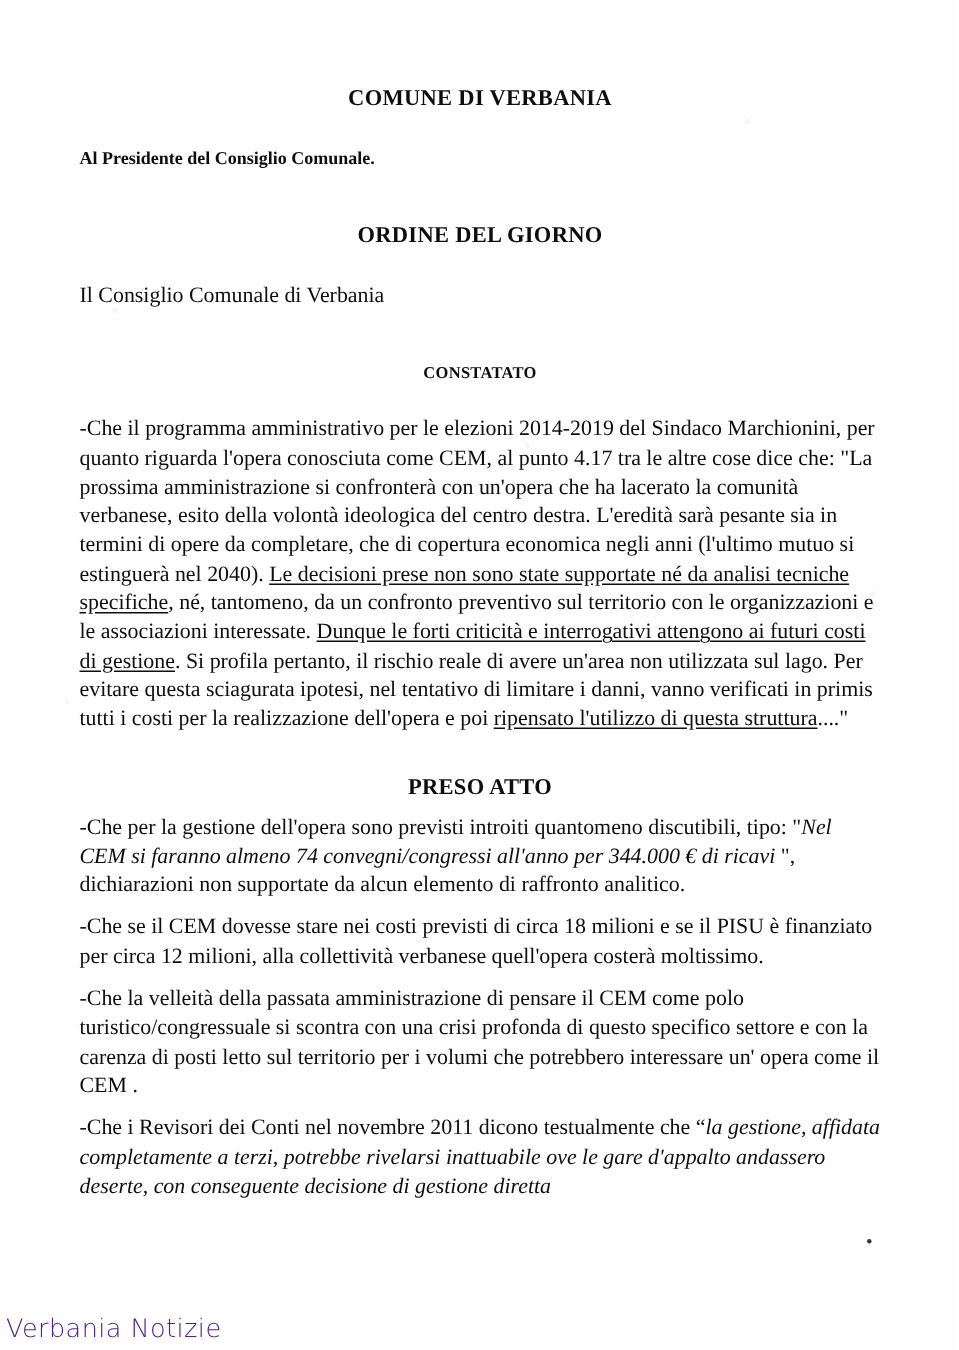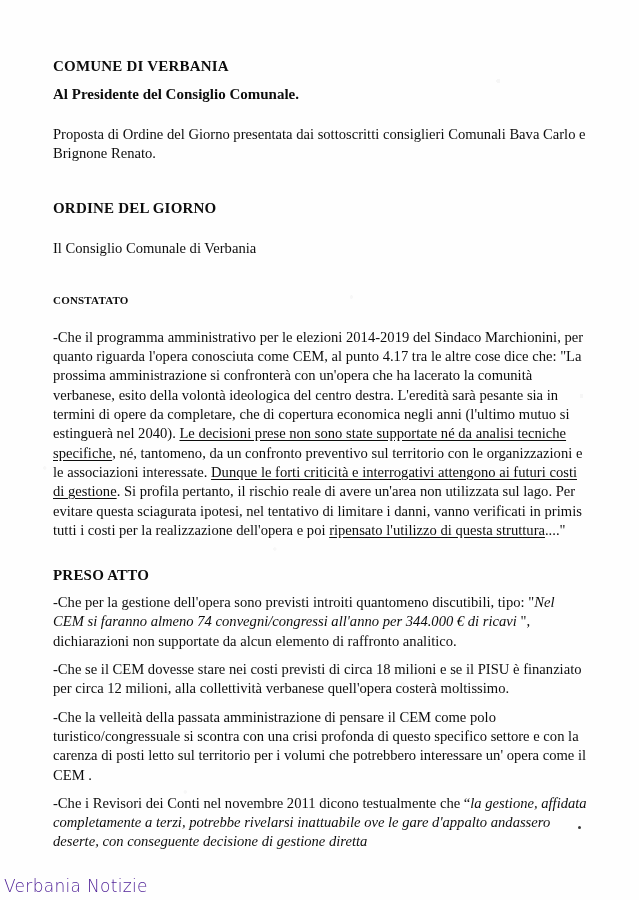--- a/index.html
+++ b/index.html
@@ -34,32 +34,33 @@
       radial-gradient(circle at 7%  52%, #f3f3f3 0 1.5px, transparent 2px),
       radial-gradient(circle at 55% 33%, #f2f2f2 0 1.5px, transparent 2px);
   }
   .body-area {
     position: absolute;
     left: 53px;
     top: 0;
     width: 534px;
   }
   .ctr {
+    text-align: center;
     font-weight: bold;
     letter-spacing: 0.2px;
   }
   .t-comune   { font-size: 15px; margin-top: 58px; }
   .t-ordine   { font-size: 15px; margin-top: 36px; }
   .t-constata { font-size: 11px; margin-top: 36px; }
   .t-preso    { font-size: 15px; margin-top: 27px; }
 
   .addressee {
-    font-size: 15px;
+    font-size: 12px;
     font-weight: bold;
-    margin-top: 11px;
+    margin-top: 23px;
   }
   .para {
     font-size: 14.6px;
     line-height: 19.3px;
     text-align: left;
     margin-top: 9px;
   }
   .lead { margin-top: 22px; }
   .u { text-decoration: underline; text-underline-offset: 2px; }
   .i { font-style: italic; }
@@ -93,21 +94,20 @@
 <div class="page">
 
   <div class="speckles"></div>
 
   <div class="body-area">
 
     <div class="ctr t-comune">COMUNE DI VERBANIA</div>
 
     <div class="addressee">Al Presidente del Consiglio Comunale.</div>
 
-    <div class="para lead">Proposta di Ordine del Giorno presentata dai sottoscritti consiglieri Comunali Bava Carlo e Brignone Renato.</div>
 
     <div class="ctr t-ordine">ORDINE DEL GIORNO</div>
 
     <div class="para lead">Il Consiglio Comunale di Verbania</div>
 
     <div class="ctr t-constata">CONSTATATO</div>
 
     <div class="para lead">
       <span>-Che il programma amministrativo per le elezioni 2014-2019 del Sindaco Marchionini, per quanto riguarda l'opera conosciuta come CEM, al punto 4.17 tra le altre cose dice che: "La prossima amministrazione si confronterà con un'opera che ha lacerato la comunità verbanese, esito della volontà ideologica del centro destra. L'eredità sarà pesante sia in termini di opere da completare, che di copertura economica negli anni (l'ultimo mutuo si estinguerà nel 2040). </span><span class="u">Le decisioni prese non sono state supportate né da analisi tecniche specifiche</span><span>, né, tantomeno, da un confronto preventivo sul territorio con le organizzazioni e le associazioni interessate. </span><span class="u">Dunque le forti criticità e interrogativi attengono ai futuri costi di gestione</span><span>. Si profila pertanto, il rischio reale di avere un'area non utilizzata sul lago. Per evitare questa sciagurata ipotesi, nel tentativo di limitare i danni, vanno verificati in primis tutti i costi per la realizzazione dell'opera e poi </span><span class="u">ripensato l'utilizzo di questa struttura</span><span>...."</span>
     </div>

